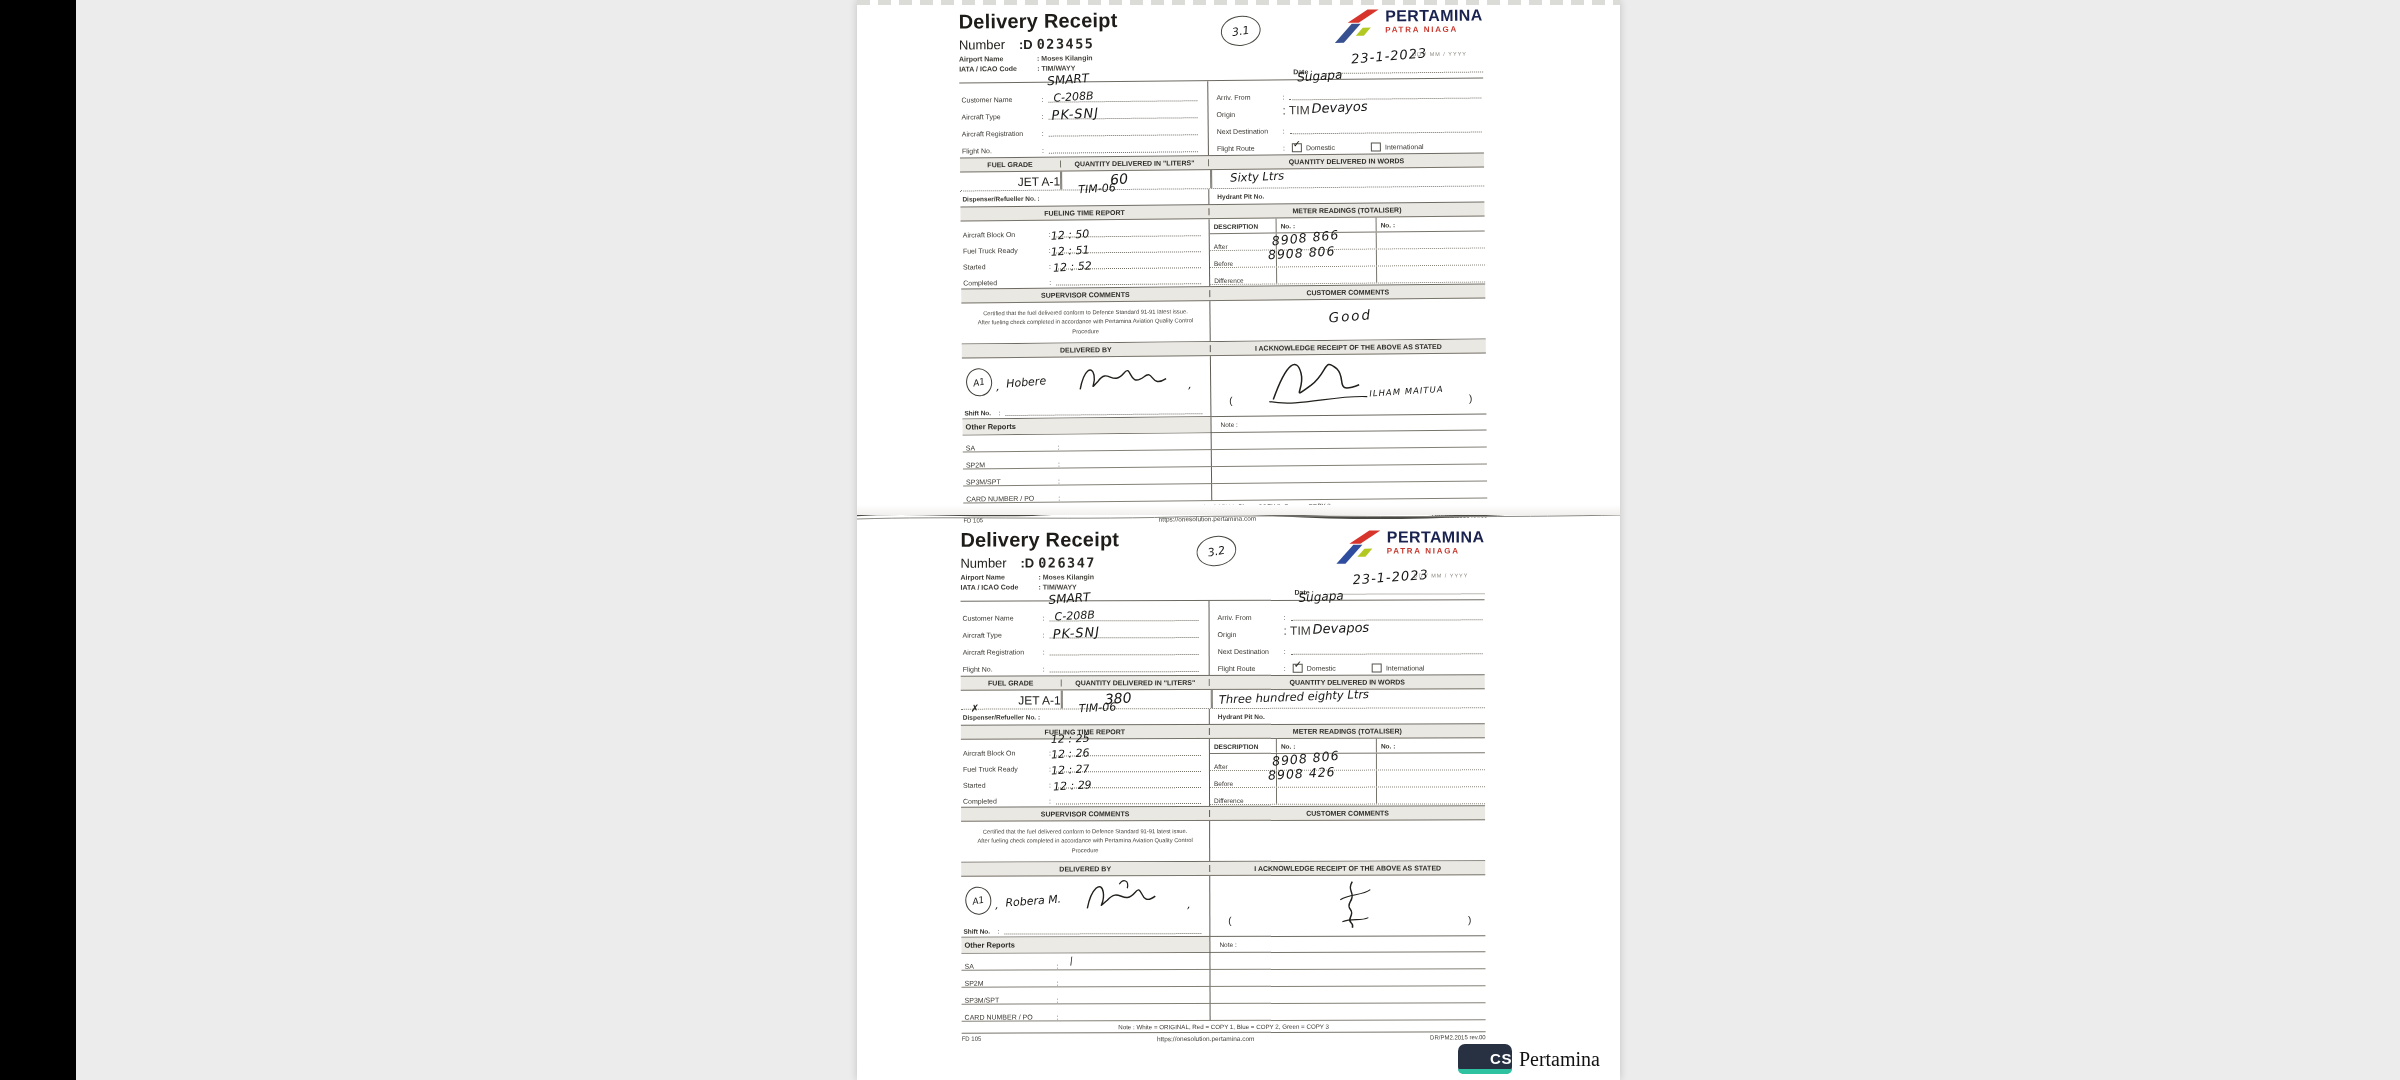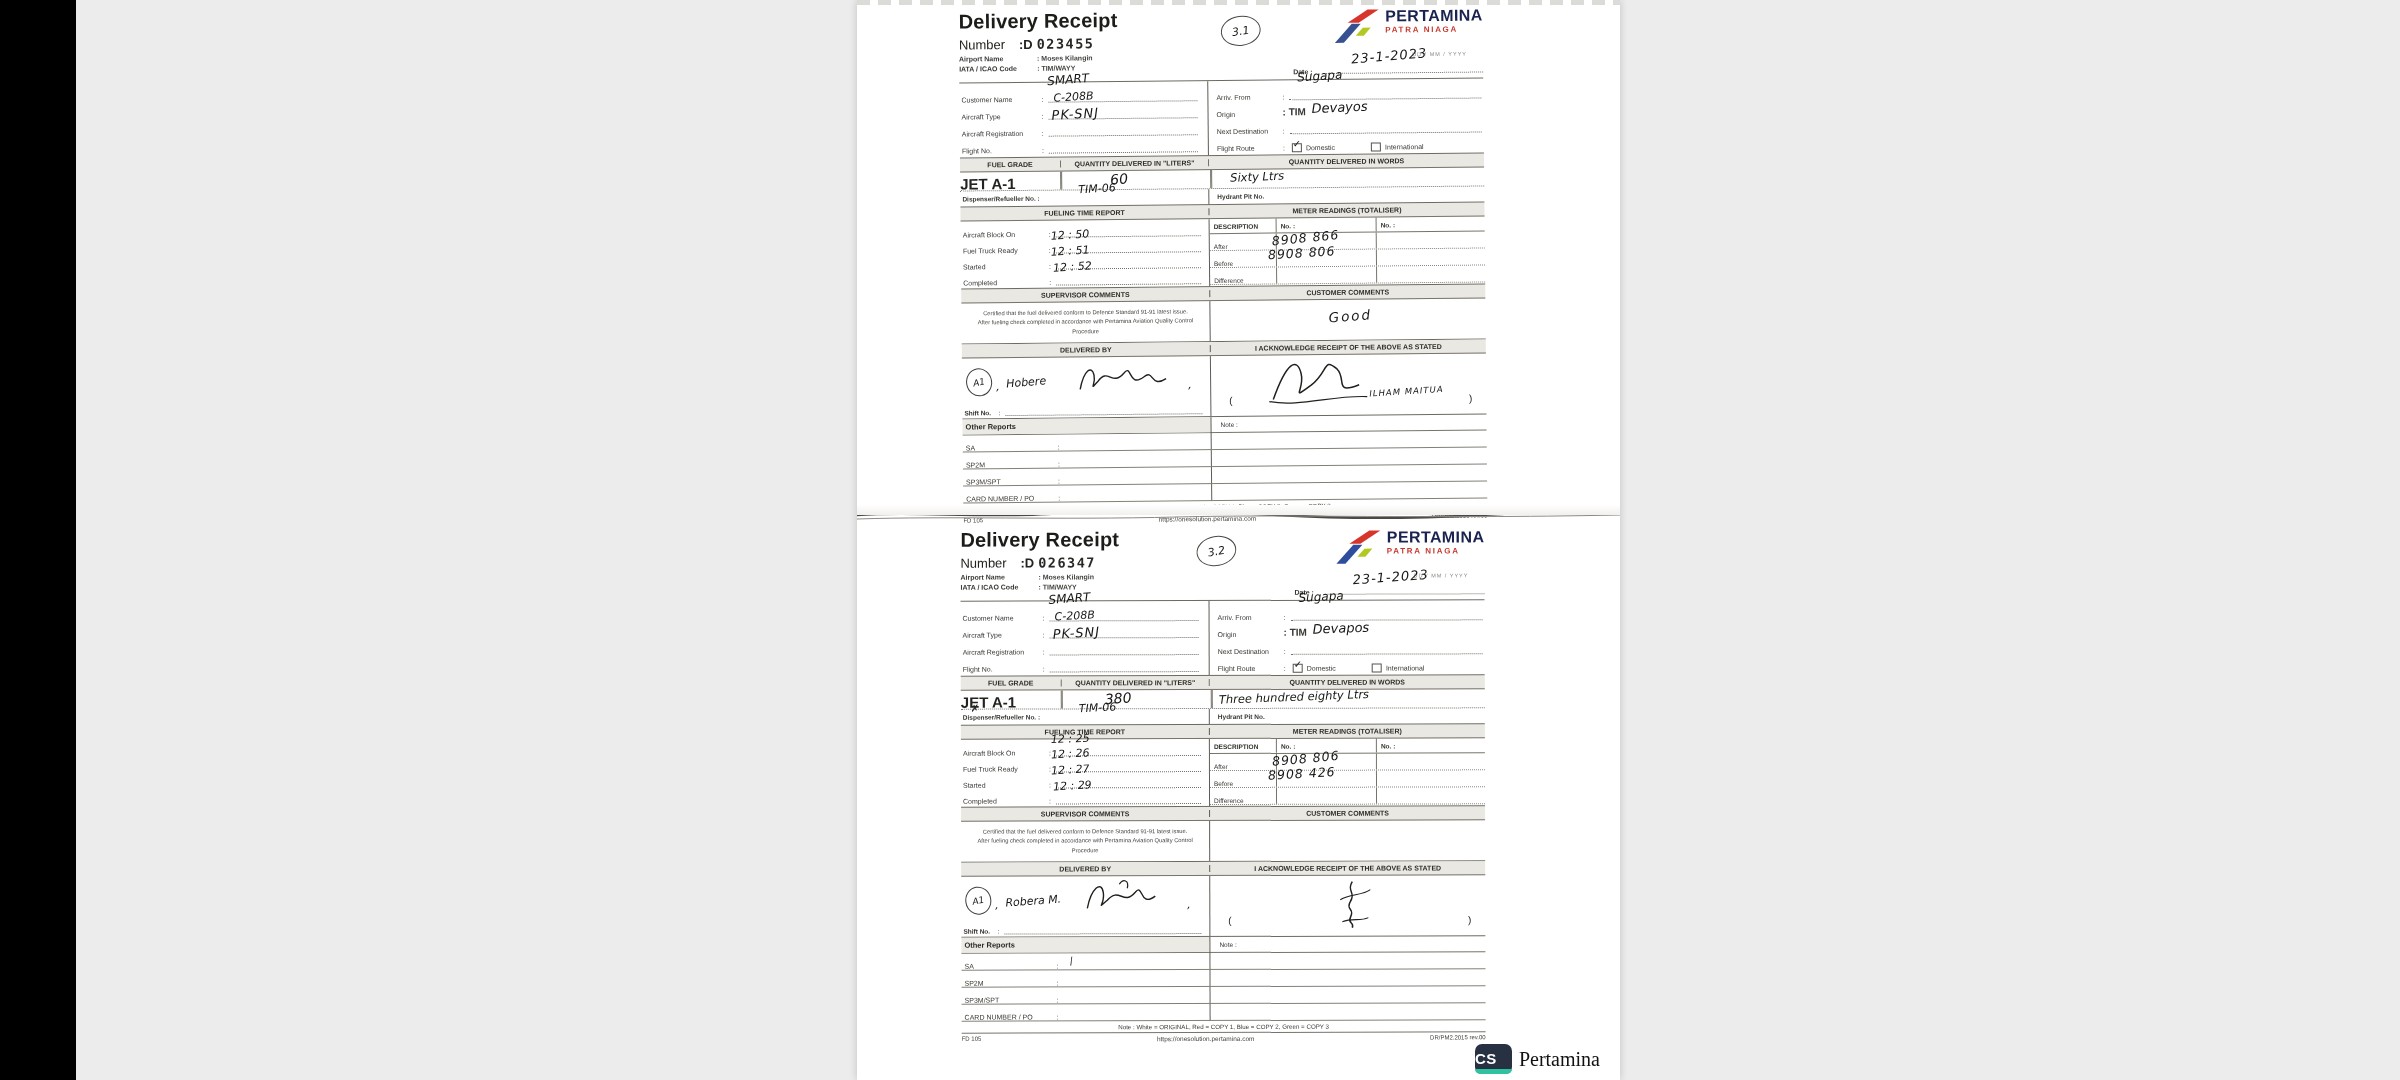--- a/index.html
+++ b/index.html
@@ -44,34 +44,34 @@
 
   
   .fields{position:relative;display:flex;border-bottom:1.4px solid #6d6a62;}
   .fcol-l{width:248px;padding:3px 10px 3px 2px;box-sizing:border-box;}
   .fcol-r{flex:1;border-left:1px solid #5f5c55;padding:3px 2px 3px 8px;box-sizing:border-box;}
   .frow{display:flex;align-items:flex-end;height:17px;font-size:7px;color:#3a3833;}
   .flabel{width:80px;}
   .flabel2{width:66px;}
   .colon{width:7px;text-align:left;}
   .fline{flex:1;border-bottom:1px dotted #706d64;height:10px;}
-  .fval-print{font-size:10px;font-weight:bold;}
+  .fval-print{font-size:12px;font-weight:normal;}
   .cbx{display:inline-block;width:8px;height:7px;border:1px solid #55534c;margin:0 4px 0 2px;position:relative;top:1px;}
   .cbx .chk{position:absolute;left:0;top:-6px;font-size:10px;color:#15150f;font-style:normal;}
   .hw-abs{position:absolute;white-space:nowrap;}
 
   
   .band{background:#eae8e2;font-weight:bold;font-size:7px;text-align:center;color:#2e2d28;}
   .fuel-head{display:flex;border-bottom:1px solid #77746b;height:13px;align-items:center;}
   .fuel-head>div{box-sizing:border-box;}
   .fc1{width:100px;}
   .fc2{width:148px;border-left:1px solid #77746b;}
   .fc3{flex:1;border-left:1px solid #77746b;}
   .fuel-row{display:flex;height:18px;position:relative;}
-  .fuel-row .fc1{font-size:15px;font-weight:bold;text-align:left;padding-top:3px;color:#23221e;}
+  .fuel-row .fc1{font-size:12px;font-weight:normal;text-align:right;padding-top:3px;color:#23221e;}
   .fuel-row .fc2,.fuel-row .fc3{position:relative;}
   .disp-row{display:flex;height:15px;border-top:1px dotted #7b786f;border-bottom:1.4px solid #6d6a62;
     font-size:6.5px;position:relative;color:#3a3833;}
   .disp-row .dl{width:248px;padding:4px 0 0 2px;font-weight:bold;box-sizing:border-box;}
   .disp-row .dr{flex:1;border-left:1px solid #5f5c55;padding:4px 0 0 8px;font-weight:bold;box-sizing:border-box;}
 
   
   .tm-band{display:flex;height:13px;align-items:center;border-bottom:1px solid #77746b;}
   .tm-band>div{box-sizing:border-box;}
   .tmb-l{width:248px;}
@@ -115,22 +115,22 @@
   .orp-row .ol{width:92px;padding-left:3px;}
 
   
   .ft{border-top:0;}
   .copy-note{font-size:6.2px;text-align:center;border-bottom:1px solid #77746b;padding:2px 0;color:#3c3a34;}
   .ft-row{display:flex;justify-content:space-between;font-size:6px;padding:2px 0 0 0;color:#45433d;}
   .ft-url{font-size:6.5px;}
 
   
   .cams{position:absolute;right:20px;bottom:6px;display:flex;align-items:center;gap:7px;}
-  .cams-badge{position:relative;width:37px;height:30px;background:#273142;border-radius:7px;
-    display:flex;align-items:center;justify-content:flex-start;}
+  .cams-badge{position:relative;width:54px;height:30px;background:#273142;border-radius:7px;
+    display:flex;align-items:center;justify-content:flex-end;}
   .cams-badge::after{content:"";position:absolute;left:0;right:0;bottom:0;height:5px;background:#2fc2a0;
     border-radius:0 0 7px 7px;}
   .cams-cs{color:#fff;font-weight:bold;font-size:15px;letter-spacing:.5px;position:relative;top:-1px;}
   .cams-name{font-family:"Liberation Serif",serif;font-size:20px;color:#111;}
 
   .penmark{position:absolute;font-size:10px;color:#22211d;}
 </style>
 </head>
 <body>
 

